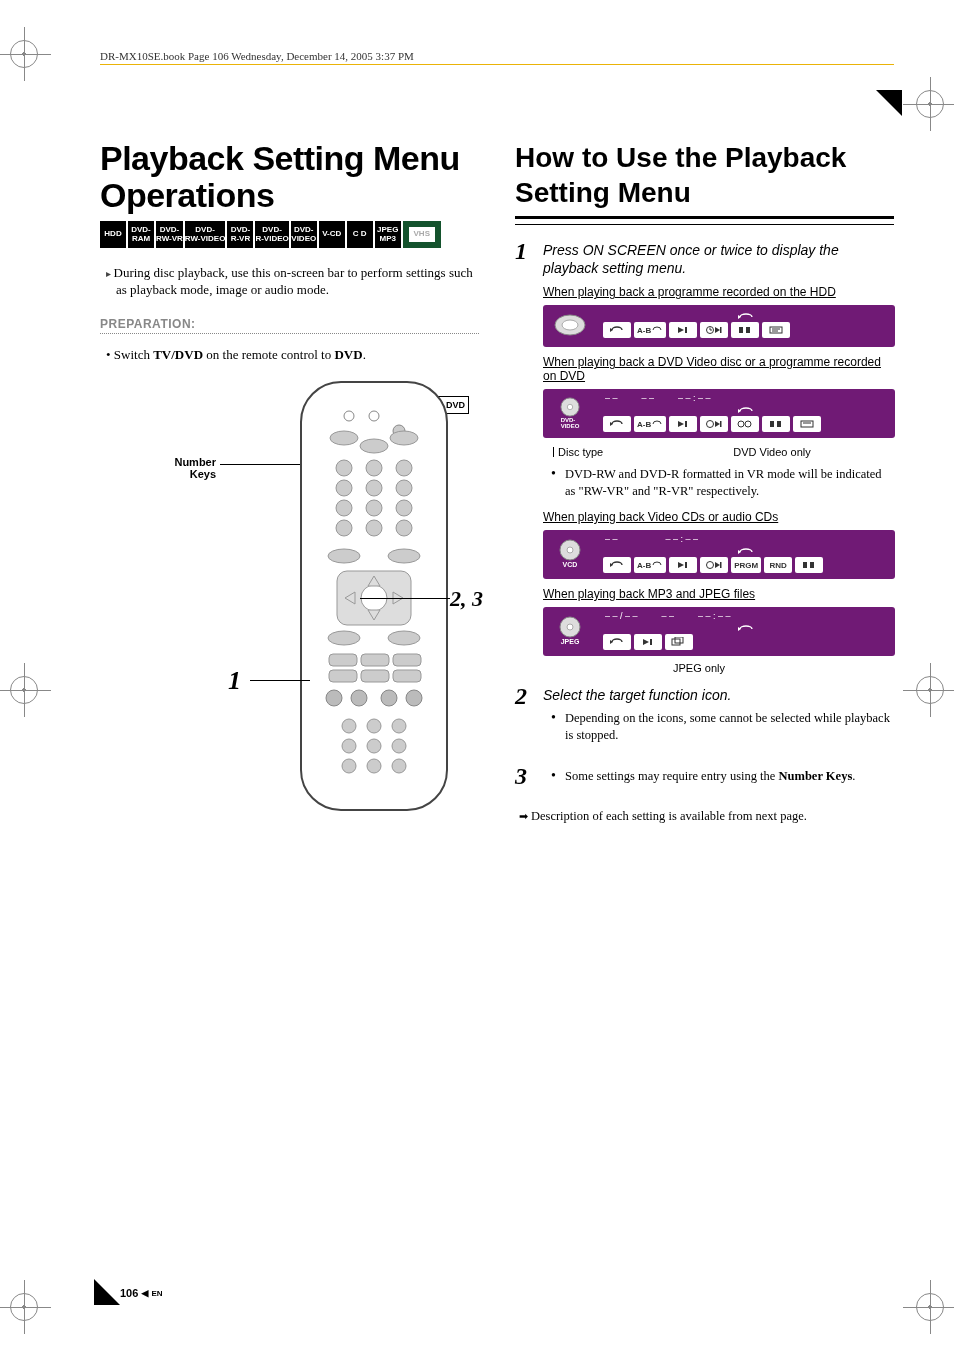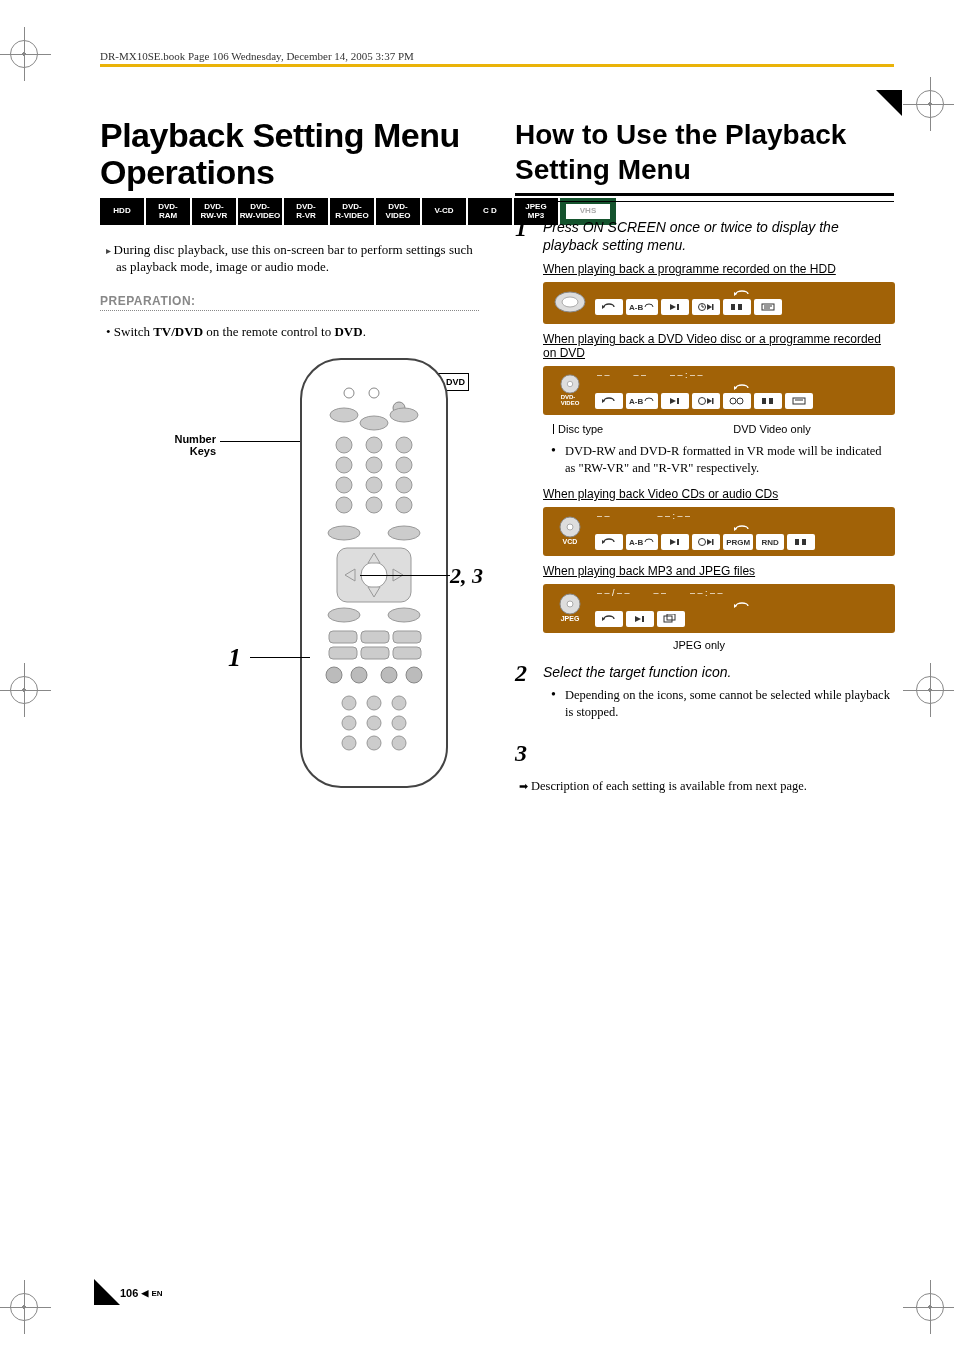--- a/index.html
+++ b/index.html
@@ -40,22 +40,22 @@
   .crop-tr { top: 90px; right: 10px; }
   .crop-ml { top: 50%; left: 10px; }
   .crop-mr { top: 50%; right: 10px; }
   .crop-bl { bottom: 30px; left: 10px; }
   .crop-br { bottom: 30px; right: 10px; }
 
   .header-line {
     font-size: 11px;
     color: #333;
     padding-bottom: 2px;
-    border-bottom: 3px solid #eab308;
-    margin-bottom: 50px;
+    border-bottom: 1px solid #eab308;
+    margin-bottom: 75px;
   }
   .corner-cut-tr, .corner-cut-bl {
     position: absolute;
     width: 0; height: 0;
     border-style: solid;
   }
   .corner-cut-tr {
     top: 90px; right: 52px;
     border-width: 0 26px 26px 0;
     border-color: transparent #000 transparent transparent;
@@ -87,21 +87,21 @@
     gap: 2px;
     margin-bottom: 16px;
     flex-wrap: nowrap;
   }
   .badge {
     font-family: Arial, Helvetica, sans-serif;
     font-size: 8px;
     font-weight: 700;
     color: #fff;
     background: #000;
-    padding: 3px 9px;
+    padding: 3px 0;
     text-align: center;
     line-height: 1.05;
     min-width: 26px;
     display: flex;
     align-items: center;
     justify-content: center;
     white-space: pre;
   }
   .badge.outline {
     background: #fff;
@@ -246,25 +246,25 @@
     margin: 2px 0 6px 0;
   }
   .subh {
     font-size: 12px;
     text-decoration: underline;
     margin: 8px 0 6px 0;
     font-family: Arial, Helvetica, sans-serif;
   }
   .osd {
     width: 340px;
-    background: #a16207;
+    background: #701a75;
     border-radius: 3px;
     padding: 4px 6px 6px 6px;
     display: flex;
-    gap: 4px;
+    gap: 12px;
     align-items: center;
     margin: 4px 0 8px 0;
   }
   .osd .media {
     width: 42px;
     height: 32px;
     display: flex;
     align-items: center;
     justify-content: center;
   }
@@ -757,20 +757,23 @@
           <div class="step-title">Select the target function icon.</div>
           <ul class="bullets">
             <li>Depending on the icons, some cannot be selected while playback is stopped.</li>
           </ul>
         </div>
       </div>
 
       <div class="step">
         <div class="step-num">3</div>
         <div class="step-body">
+          <ul class="bullets">
+            <li><span>Some settings may require entry using the </span><b>Number Keys</b><span>.</span></li>
+          </ul>
         </div>
       </div>
 
       <p class="arrow-note">Description of each setting is available from next page.</p>
     </div>
   </div>
 
   <div class="footer">
     <span>106</span> <span class="tri">◀</span> <span class="en">EN</span>
   </div>

